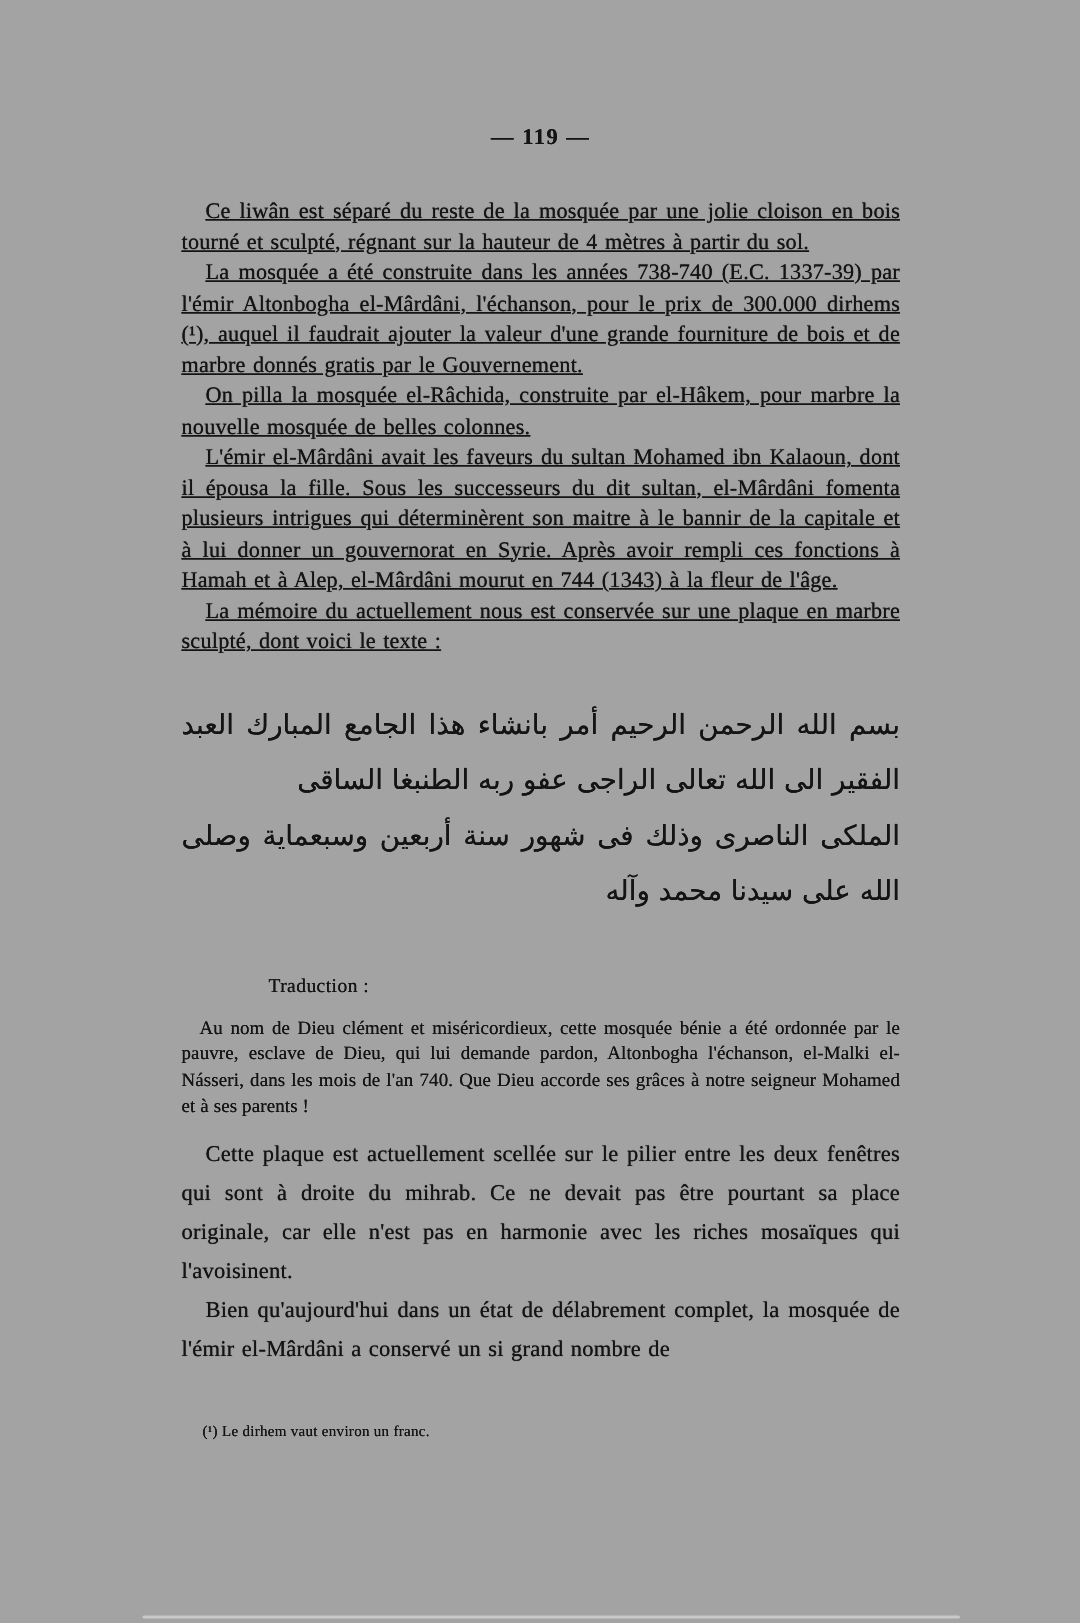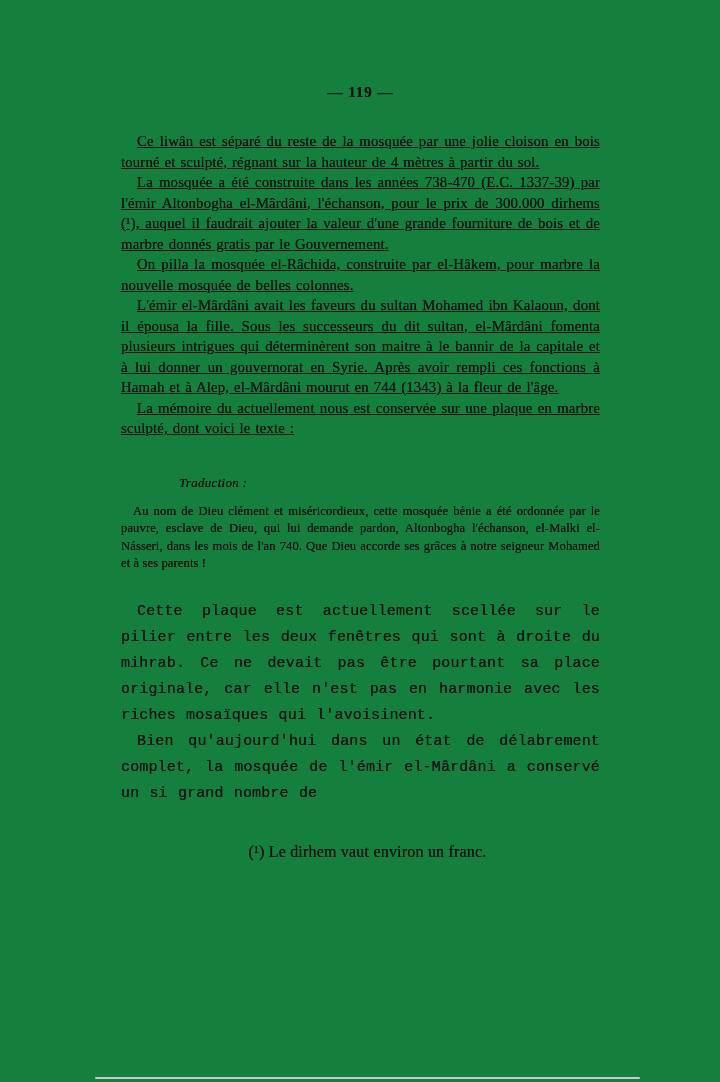--- a/index.html
+++ b/index.html
@@ -5,21 +5,21 @@
   html, body {
     margin: 0;
     padding: 0;
     background: #ffffff;
   }
   .page {
     position: relative;
     width: 720px;
     height: 1082px;
     margin: 0 auto;
-    background: #15803d;
+    background: #a3a3a3;
     color: #141414;
     font-family: "Liberation Serif", "DejaVu Serif", serif;
     overflow: hidden;
     box-sizing: border-box;
     padding: 84px 120px 0 121px;
   }
   .page-number {
     text-align: center;
     font-size: 15px;
     font-weight: bold;
@@ -48,78 +48,79 @@
   }
   .arabic .arabic-line {
     text-shadow: 0 0 0.4px currentColor;
   }
   .traduction-label {
     margin-top: 36px;
     margin-left: 58px;
     font-size: 13px;
     letter-spacing: 0.3px;
     text-shadow: 0 0 0.35px currentColor;
-    font-style: italic;
   }
   .traduction-text {
     margin: 12px 0 0 0;
     font-size: 12.6px;
     line-height: 17.5px;
     text-align: justify;
     text-indent: 12px;
     letter-spacing: 0.1px;
     text-shadow: 0 0 0.35px currentColor;
   }
   .section-b {
-    margin-top: 26px;
-    font-family: Liberation Mono, monospace;
+    margin-top: 10px;
   }
   .section-b p {
     margin: 0;
     font-size: 15px;
     line-height: 26px;
     text-align: justify;
     text-indent: 16px;
     letter-spacing: 0.15px;
     word-spacing: 1px;
     text-shadow: 0 0 0.45px currentColor;
   }
   .footnote {
     margin-top: 36px;
     margin-left: 14px;
-    font-size: 16px;
+    font-size: 10px;
     letter-spacing: 0.2px;
     text-shadow: 0 0 0.35px currentColor;
-    text-align: center;
   }
   .scan-edge {
     position: absolute;
     left: 95px;
     bottom: 3px;
     width: 545px;
     height: 2px;
     background: #c9c9c9;
     border-radius: 2px;
   }
 </style>
 </head>
 <body>
 
 <div class="page">
 
   <div class="page-number">— 119 —</div>
 
   <div class="section-a">
     <p>Ce liwân est séparé du reste de la mosquée par une jolie cloison en bois tourné et sculpté, régnant sur la hauteur de 4 mètres à partir du sol.</p>
-    <p>La mosquée a été construite dans les années 738-470 (E.C. 1337-39) par l'émir Altonbogha el-Mârdâni, l'échanson, pour le prix de 300.000 dirhems (¹), auquel il faudrait ajouter la valeur d'une grande fourniture de bois et de marbre donnés gratis par le Gouvernement.</p>
+    <p>La mosquée a été construite dans les années 738-740 (E.C. 1337-39) par l'émir Altonbogha el-Mârdâni, l'échanson, pour le prix de 300.000 dirhems (¹), auquel il faudrait ajouter la valeur d'une grande fourniture de bois et de marbre donnés gratis par le Gouvernement.</p>
     <p>On pilla la mosquée el-Râchida, construite par el-Hâkem, pour marbre la nouvelle mosquée de belles colonnes.</p>
     <p>L'émir el-Mârdâni avait les faveurs du sultan Mohamed ibn Kalaoun, dont il épousa la fille. Sous les successeurs du dit sultan, el-Mârdâni fomenta plusieurs intrigues qui déterminèrent son maitre à le bannir de la capitale et à lui donner un gouvernorat en Syrie. Après avoir rempli ces fonctions à Hamah et à Alep, el-Mârdâni mourut en 744 (1343) à la fleur de l'âge.</p>
     <p>La mémoire du actuellement nous est conservée sur une plaque en marbre sculpté, dont voici le texte :</p>
   </div>
 
+  <div class="arabic" dir="rtl">
+    <div class="arabic-line">بسم الله الرحمن الرحيم أمر بانشاء هذا الجامع المبارك العبد الفقير الى الله تعالى الراجى عفو ربه الطنبغا الساقى</div>
+    <div class="arabic-line">الملكى الناصرى وذلك فى شهور سنة أربعين وسبعماية وصلى الله على سيدنا محمد وآله</div>
+  </div>
 
   <div class="traduction-label">Traduction :</div>
 
   <p class="traduction-text">Au nom de Dieu clément et miséricordieux, cette mosquée bénie a été ordonnée par le pauvre, esclave de Dieu, qui lui demande pardon, Altonbogha l'échanson, el-Malki el-Násseri, dans les mois de l'an 740. Que Dieu accorde ses grâces à notre seigneur Mohamed et à ses parents !</p>
 
   <div class="section-b">
     <p>Cette plaque est actuellement scellée sur le pilier entre les deux fenêtres qui sont à droite du mihrab. Ce ne devait pas être pourtant sa place originale, car elle n'est pas en harmonie avec les riches mosaïques qui l'avoisinent.</p>
     <p>Bien qu'aujourd'hui dans un état de délabrement complet, la mosquée de l'émir el-Mârdâni a conservé un si grand nombre de</p>
   </div>
 

